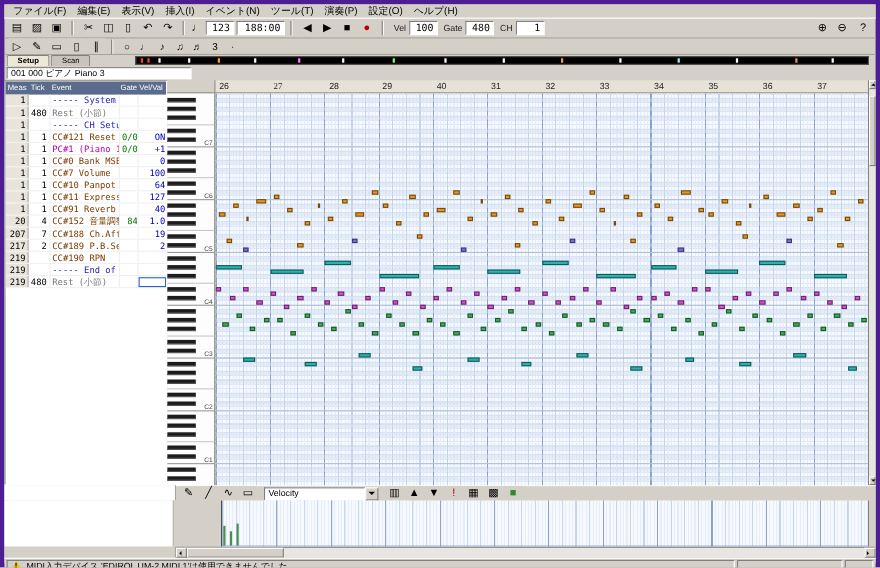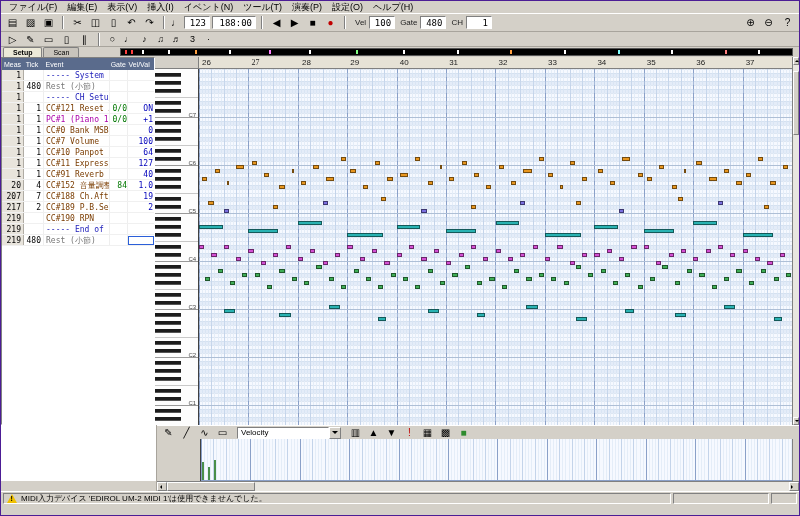--- a/index.html
+++ b/index.html
@@ -1,18 +1,18 @@
 <!DOCTYPE html>
 <html><head>
 <meta charset="utf-8">
 <style>
 *{margin:0;padding:0;box-sizing:border-box}
 html,body{width:800px;height:516px;overflow:hidden}
 body{font-family:"Liberation Sans","DejaVu Sans",sans-serif;font-size:9px;color:#000;background:#d4d0c8}
-.app{position:relative;width:800px;height:516px;background:#d4d0c8;border:1px solid #4c1d95;display:flex;flex-direction:column}
+.app{position:relative;width:800px;height:516px;background:#d4d0c8;border:4px solid #4c1d95;display:flex;flex-direction:column}
 
 .menubar{height:13px;display:flex;align-items:center;padding-left:3px;background:#d4d0c8;border-bottom:1px solid #fff;flex:0 0 auto}
 .menuitem{padding:0 5px;font-size:9px;white-space:nowrap}
 
 .toolbar1{height:18px;display:flex;align-items:center;gap:2px;padding:0 3px;border-bottom:1px solid #a8a49c;flex:0 0 auto}
 .toolbar2{height:15px;display:flex;align-items:center;gap:2px;padding:0 3px;border-bottom:1px solid #a8a49c;flex:0 0 auto}
 .grp{display:flex;gap:1px;align-items:center}
 .tbtn{width:17px;height:14px;display:inline-flex;align-items:center;justify-content:center;font-size:10px;background:#d4d0c8;border:1px solid #d4d0c8;cursor:default}
 .tbtn.small{width:15px;height:12px;font-size:9px}
 .sep{width:2px;height:13px;border-left:1px solid #808080;border-right:1px solid #fff;margin:0 3px}
@@ -210,20 +210,23 @@
         <div class="ovtick" style="left: 50%; background: rgb(255, 255, 255);"></div>
         <div class="ovtick" style="left: 58%; background: rgb(255, 160, 64);"></div>
         <div class="ovtick" style="left: 66%; background: rgb(255, 255, 255);"></div>
         <div class="ovtick" style="left: 74%; background: rgb(128, 255, 255);"></div>
         <div class="ovtick" style="left: 82%; background: rgb(255, 255, 255);"></div>
         <div class="ovtick" style="left: 90%; background: rgb(255, 128, 128);"></div>
         <div class="ovtick" style="left: 95%; background: rgb(255, 255, 255);"></div>
       </div>
   </div>
 
+  <div class="trackbar">
+    <div class="trackfield">001 000 ピアノ Piano 3</div>
+  </div>
 
   <div class="main">
     <div class="eventlist">
       <div class="ehead">
         <span class="ehc ehc-meas">Meas</span>
         <span class="ehc ehc-tick">Tick</span>
         <span class="ehc ehc-event">Event</span>
         <span class="ehc ehc-gate">Gate</span>
         <span class="ehc ehc-val">Vel/Val</span>
       </div>

